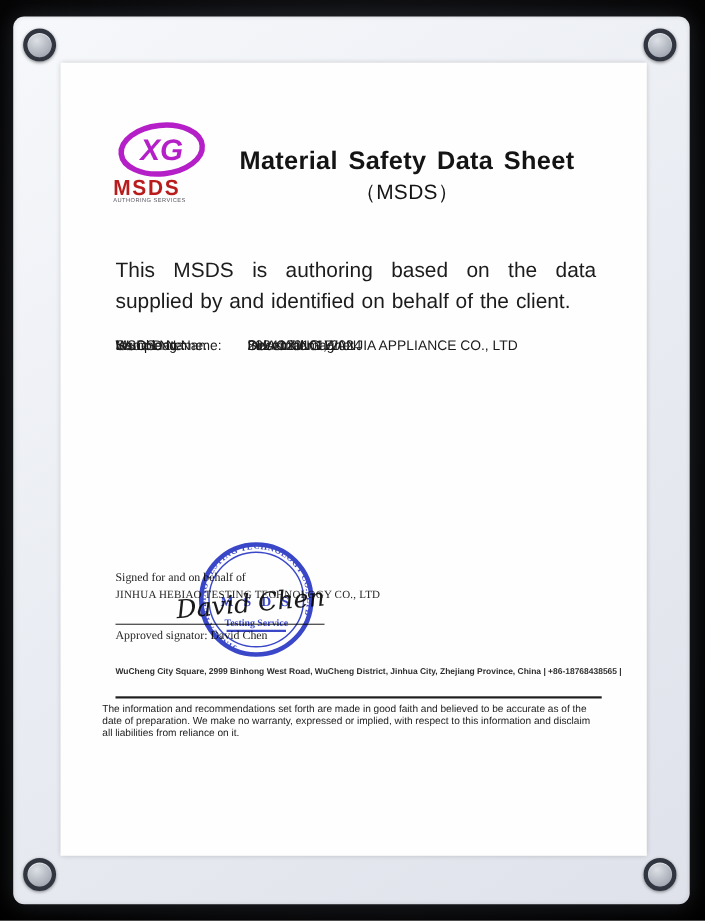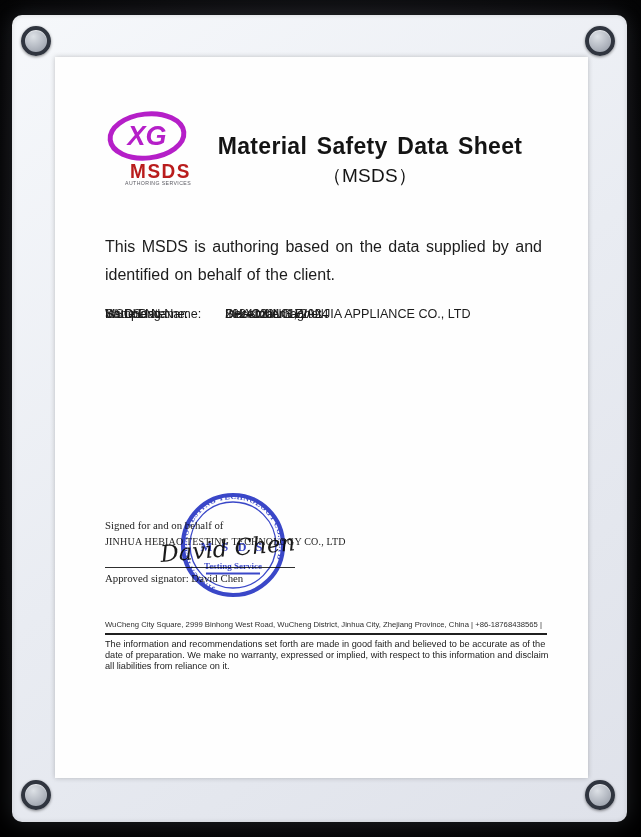--- a/index.html
+++ b/index.html
@@ -25,33 +25,33 @@
   .screw.bl{left:9px;top:765px}
   .screw.br{left:573px;top:765px}
   .page{
     position:absolute;left:43px;top:42px;width:533px;height:721px;
     background:#fefefe;box-shadow:0 0 5px rgba(0,0,0,.22);
     color:#1b1b1b;
   }
   .page *{position:absolute;}
 
   
-  .logo{left:48px;top:52px;width:88px;height:84px;text-align:right;}
+  .logo{left:48px;top:52px;width:88px;height:84px;text-align:left;}
   .logo svg{position:static;display:block;margin:0 auto;}
   .logo-name{position:static;display:block;font-weight:700;font-size:19px;letter-spacing:1.5px;
     color:#b91c1c;line-height:17px;transform:scaleY(1.05);}
   .logo-tag{position:static;display:block;font-size:5.2px;letter-spacing:.4px;color:#5a5a62;line-height:7px;}
 
   
   .title{left:128px;top:77px;width:374px;text-align:center;font-size:23px;font-weight:600;
     letter-spacing:.3px;word-spacing:3px;color:#141414;line-height:24px;}
   .title2{top:107px;font-size:19px;font-weight:400;}
 
   
-  .intro{left:50px;top:176px;width:437px;margin:0;font-size:16px;line-height:28px;
+  .intro{left:50px;top:176px;width:437px;margin:0;font-size:19px;line-height:28px;
     text-align:justify;color:#1c1c1c;word-spacing:1px;}
 
   
   .fields{left:50px;top:249px;width:440px;height:170px;}
   .row{left:0;width:440px;display:flex;align-items:flex-start;}
   .row .lbl{position:static;flex:0 0 120px;font-size:12.6px;color:#1c1c1c;line-height:16px;}
   .row .val{position:static;flex:0 0 330px;font-size:12.6px;color:#1c1c1c;line-height:27px;margin-top:-5px;}
   .row.addr .val{text-align:justify;}
   .r0{top:0}.r1{top:27}.r2{top:55}.r3{top:109}.r4{top:136}
 
@@ -60,23 +60,23 @@
   .sig-for{left:50px;top:462px;font-size:10.8px;color:#242424;}
   .sig-company{left:50px;top:479px;font-size:10px;color:#242424;letter-spacing:.2px;}
   .sig-script{left:100px;top:475px;width:150px;height:42px;}
   .sig-line{left:50px;top:510px;width:190px;height:0;border-top:1.3px solid #2e2e2e;}
   .sig-approved{left:50px;top:515px;font-size:10.8px;color:#242424;}
 
   
   .stamp{left:116px;top:426px;width:124px;height:124px;opacity:.9;mix-blend-mode:multiply;}
 
   
-  .f-address{left:50px;top:563px;width:450px;font-size:7.7px;color:#2e2e2e;white-space:nowrap;}
+  .f-address{left:50px;top:549px;width:450px;font-size:7.7px;color:#2e2e2e;white-space:nowrap;font-weight:bold;}
   .f-rule{left:50px;top:576px;width:442px;height:2.4px;background:#1f1f1f;}
-  .f-disclaimer{left:50px;top:582px;width:446px;margin:0;font-size:9.2px;line-height:11.2px;color:#222;}
+  .f-disclaimer{left:38px;top:582px;width:446px;margin:0;font-size:9.2px;line-height:11.2px;color:#222;}
 </style>
 </head>
 <body>
 
 <div class="frame">
   <div class="screw tl"></div>
   <div class="screw tr"></div>
   <div class="screw bl"></div>
   <div class="screw br"></div>
 

